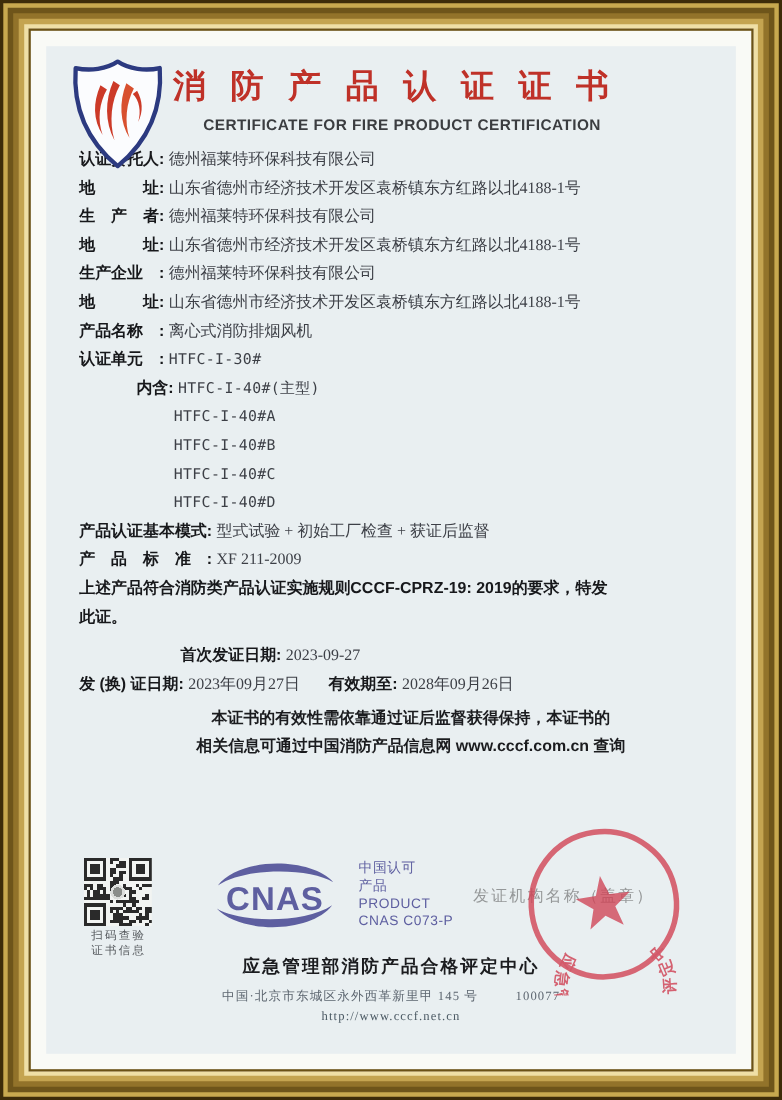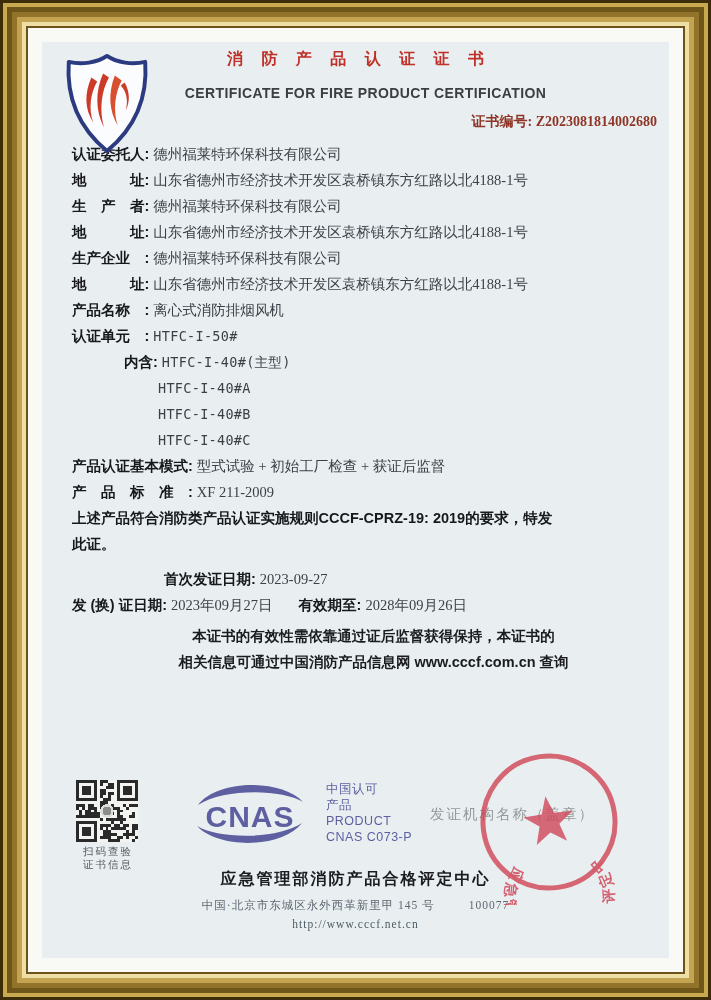--- a/index.html
+++ b/index.html
@@ -29,22 +29,22 @@
     position:relative;
     width:627px;height:916px;
     background:#e9eff1;
     overflow:hidden;
     color:#222;
   }
 
   
   .shield{position:absolute;left:16px;top:8px;width:98px;height:108px;}
   .title{
-    text-align:center;
-    font-size:16px;line-height:34px;font-weight:bold;
+    margin-top:20px;text-align:center;
+    font-size:30px;line-height:34px;font-weight:bold;
     letter-spacing:7px;padding-left:7px;
     color:var(--title-red);
     font-family:"Liberation Sans","DejaVu Sans",sans-serif;
   }
   .subtitle{
     margin-top:7px;text-align:center;
     font-size:14px;line-height:20px;font-weight:bold;
     color:#3b3d40;letter-spacing:.4px;margin-left:20px;
   }
   .certno{
@@ -114,35 +114,35 @@
       <svg class="shield" viewBox="0 0 100 110">
         <path d="M50,6 C60,13 76,15 89,12 C91,40 85,74 50,103 C15,74 9,40 11,12 C24,15 40,13 50,6 Z" fill="#fbfcfe" stroke="#2c3a80" stroke-width="4" stroke-linejoin="round"></path>
         <path d="M34,28 C27,44 27,60 36,74 C31,60 33,44 40,32 Z" fill="#cc3a28"></path>
         <path d="M46,24 C38,42 38,62 47,79 C42,62 44,42 52,28 Z" fill="#cc3a28"></path>
         <path d="M58,26 C51,44 52,62 61,77 C56,62 58,44 65,31 Z" fill="#d8502f"></path>
         <path d="M68,33 C73,42 74,52 69,62 C72,52 70,42 64,36 Z" fill="#cc3a28"></path>
       </svg>
 
       <div class="title">消 防 产 品 认 证 证 书</div>
       <div class="subtitle">CERTIFICATE FOR FIRE PRODUCT CERTIFICATION</div>
-      <div class="certno"><span>证书编号: </span><span>Z2023081814002680</span></div>
 
       <div class="rows" id="rows">
           <div class="row normal"><span class="lbl">认证委托人: </span><span class="val">德州福莱特环保科技有限公司</span></div>
           <div class="row normal"><span class="lbl">地　　　址: </span><span class="val">山东省德州市经济技术开发区袁桥镇东方红路以北4188-1号</span></div>
           <div class="row normal"><span class="lbl">生　产　者: </span><span class="val">德州福莱特环保科技有限公司</span></div>
           <div class="row normal"><span class="lbl">地　　　址: </span><span class="val">山东省德州市经济技术开发区袁桥镇东方红路以北4188-1号</span></div>
           <div class="row normal"><span class="lbl">生产企业　: </span><span class="val">德州福莱特环保科技有限公司</span></div>
           <div class="row normal"><span class="lbl">地　　　址: </span><span class="val">山东省德州市经济技术开发区袁桥镇东方红路以北4188-1号</span></div>
           <div class="row normal"><span class="lbl">产品名称　: </span><span class="val">离心式消防排烟风机</span></div>
-          <div class="row normal"><span class="lbl">认证单元　: </span><span class="val mono">HTFC-I-50#</span></div>
+          <div class="row normal"><span class="lbl">认证单元　: </span><span class="val mono">HTFC-I-30#</span></div>
           <div class="row sub"><span class="lbl">内含: </span><span class="val mono">HTFC-I-40#(主型)</span></div>
           <div class="row cont"><span class="val mono">HTFC-I-40#A</span></div>
           <div class="row cont"><span class="val mono">HTFC-I-40#B</span></div>
           <div class="row cont"><span class="val mono">HTFC-I-40#C</span></div>
+          <div class="row cont"><span class="val mono">HTFC-I-40#D</span></div>
           <div class="row normal"><span class="lbl">产品认证基本模式: </span><span class="val">型式试验 + 初始工厂检查 + 获证后监督</span></div>
           <div class="row normal"><span class="lbl">产　品　标　准　: </span><span class="val">XF 211-2009</span></div>
           <div class="row para"><span class="val">上述产品符合消防类产品认证实施规则CCCF-CPRZ-19: 2019的要求，特发</span></div>
           <div class="row para"><span class="val">此证。</span></div>
         </div>
 
       <div class="rows">
         <div class="row dates-first"><span class="lbl">首次发证日期: </span><span class="val">2023-09-27</span></div>
         <div class="row"><span class="lbl">发 (换) 证日期: </span><span class="val">2023年09月27日</span><span class="gap"></span><span class="lbl">有效期至: </span><span class="val">2028年09月26日</span></div>
       </div>

